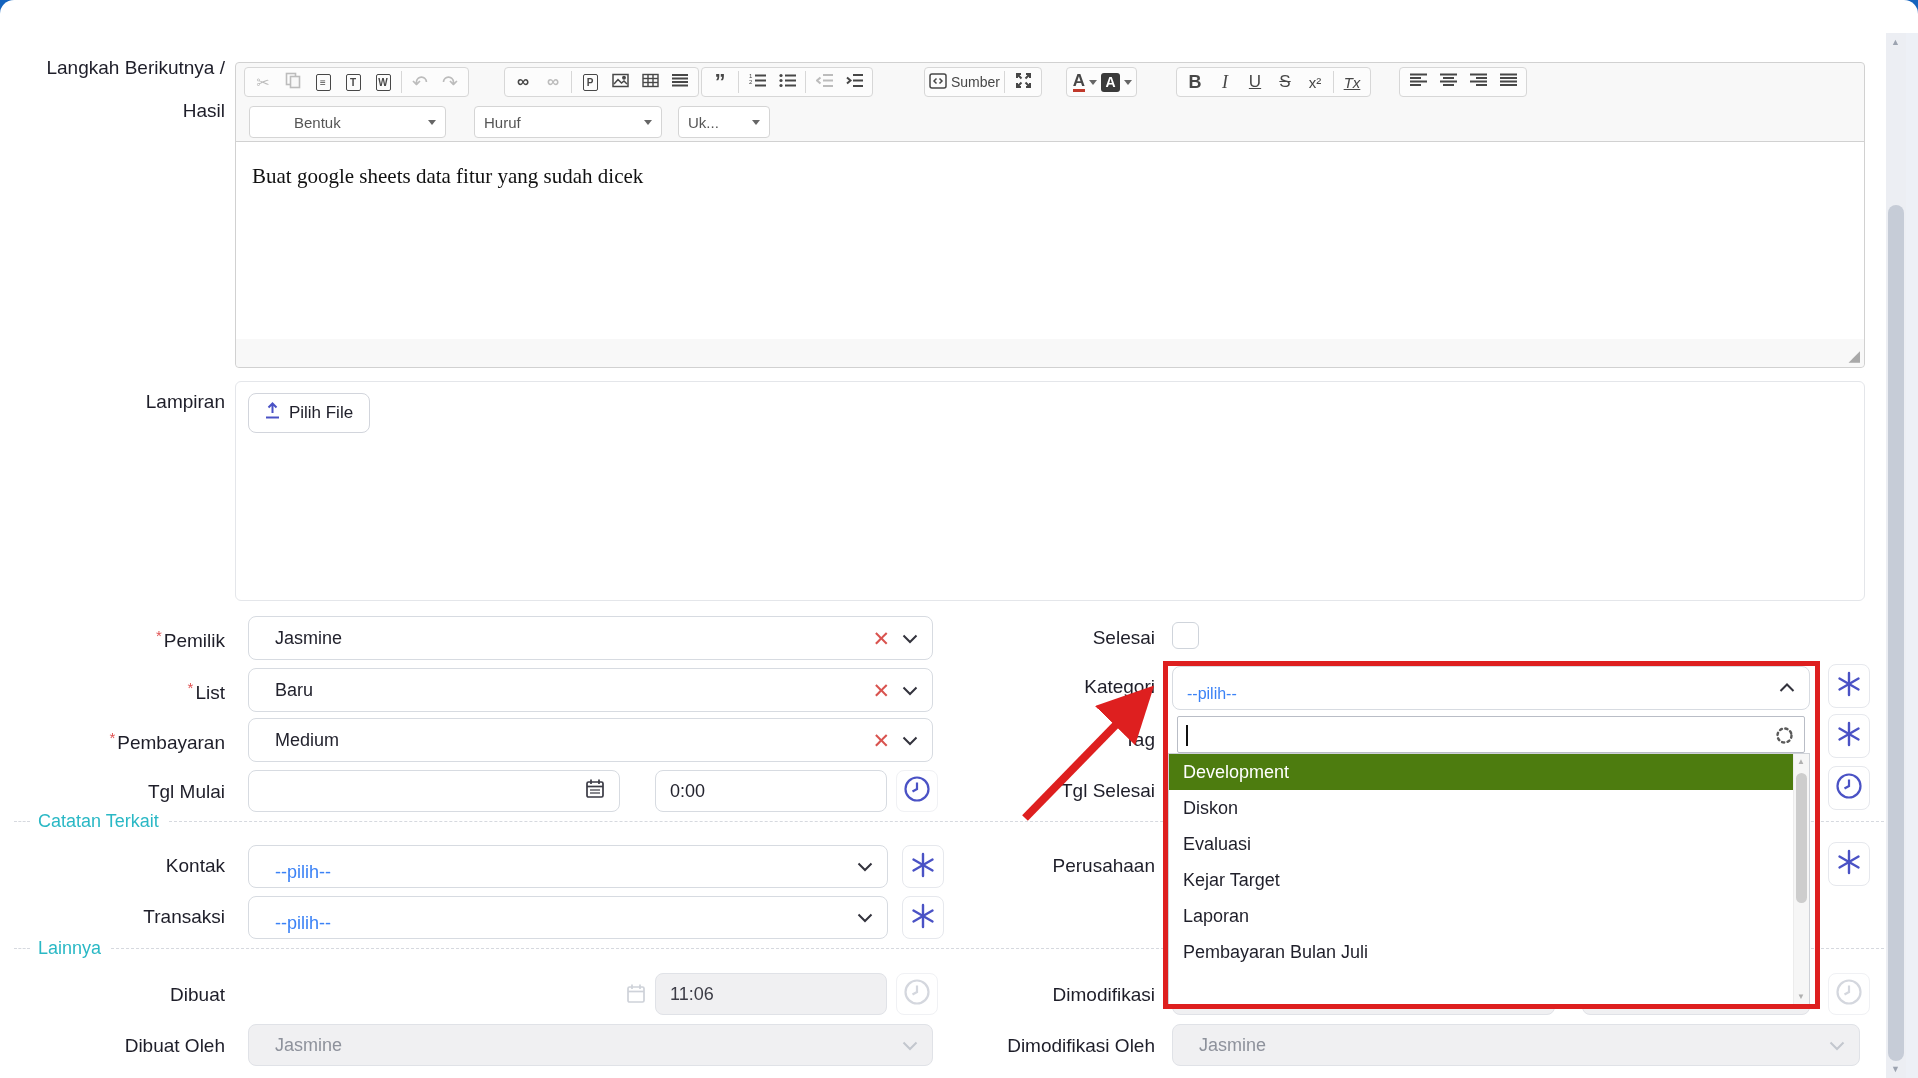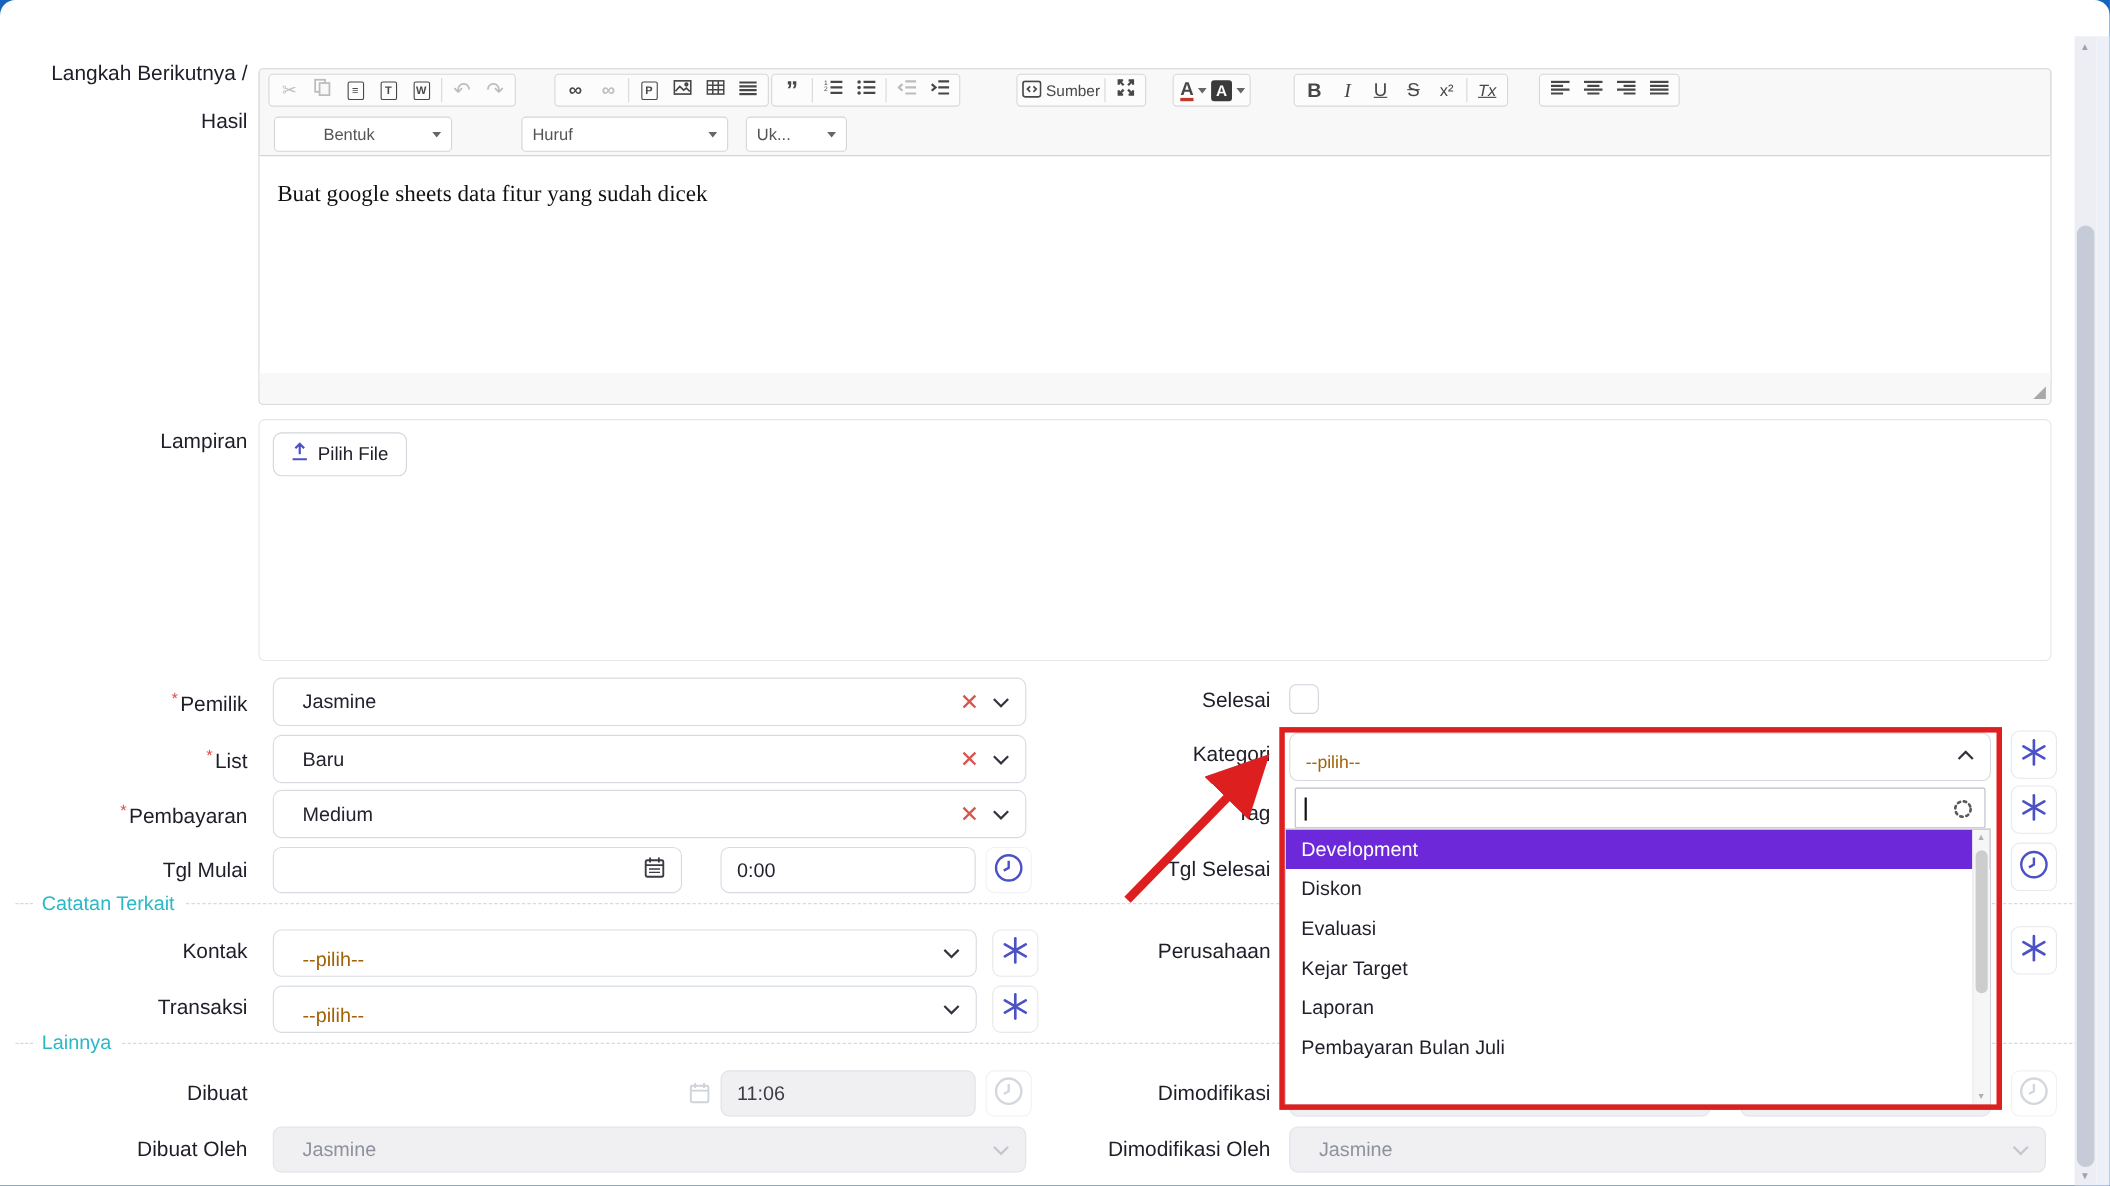--- a/index.html
+++ b/index.html
@@ -29,37 +29,37 @@
   .combo { position:absolute; top:5px; height:32px; background:#fff; border:1px solid #d5d5d5; border-radius:4px; display:flex; align-items:center; justify-content:space-between; padding:0 9px; font-size:15px; color:#555; cursor:pointer; }
   .caret { width:0; height:0; border-left:4px solid transparent; border-right:4px solid transparent; border-top:5px solid #666; }
   .undl { text-decoration:underline; }
 
   
   .lbl { position:absolute; font-size:19px; color:#1e1e29; text-align:right; }
   .req { color:#e05252; font-size:15px; vertical-align:6px; margin-right:2px; }
   .fld { position:absolute; background:#fff; border:1px solid #d7dbe1; border-radius:8px; display:flex; align-items:center; padding:0 14px; font-size:18px; color:#23232e; }
   .fld .val { padding-left:12px; }
   .fld.dis { background:#f0f0f2; border-color:#e0e2e7; color:#8e929c; }
-  .ph { color:#a16207; padding-left:12px;margin-top:12px; }
+  .ph { color:#3b82f6; padding-left:12px;margin-top:12px; }
   .clearx { margin-left:auto; color:#d9534f; font-size:21px; line-height:1; }
   .chev { flex:none; }
   .iconbtn { position:absolute; background:#fff; border:1px solid #e6e8ed; border-radius:8px; display:grid; place-items:center; cursor:pointer; }
   .section { position:absolute; display:flex; align-items:center; font-size:18px; color:#2ab8c5; font-weight:500; }
   .section .dash { border-top:1px dashed #d6d9df; }
   .section .pre { width:16px; margin-right:8px; }
   .section .post { flex:1; margin-left:10px; }
   .checkbox { position:absolute; width:27px; height:27px; border:1px solid #cfd4db; border-radius:6px; background:#fff; cursor:pointer; }
 
   
   .dd-select { position:absolute; left:1172px; top:666px; width:638px; height:44px; background:#fff; border:1px solid #d7dbe1; border-radius:8px; display:flex; align-items:center; padding:0 14px; z-index:40; }
   .dd-search { position:absolute; left:1177px; top:716px; width:628px; height:37px; background:#fff; border:1px solid #b9bdc6; border-radius:2px; z-index:40; }
   .dd-caret { position:absolute; left:8px; top:8px; width:2px; height:21px; background:#111; }
   .dd-list { position:absolute; left:1168px; top:753px; width:642px; height:252px; background:#fff; border:1px solid #cfd2d8; z-index:40; overflow:hidden; }
   .dd-item { height:36px; display:flex; align-items:center; padding-left:14px; font-size:18px; color:#1f1f2a; cursor:pointer; }
-  .dd-item.sel { background:#6d28d9; color:#fff; }
+  .dd-item.sel { background:#4d7c0f; color:#fff; }
   .dd-sb { position:absolute; right:0; top:0; width:16px; height:100%; background:#f6f6f6; border-left:1px solid #ececec; }
   .dd-sb .thumb { position:absolute; left:2px; top:19px; width:11px; height:130px; background:#cdcdcd; border-radius:6px; }
   .dd-sb .ar { position:absolute; left:3px; font-size:8px; color:#b0b0b0; }
   .redbox { position:absolute; left:1163px; top:661px; width:657px; height:348px; border:5px solid #de1f1f; z-index:60; pointer-events:none; }
   .annot { position:absolute; left:0; top:0; width:1918px; height:1078px; z-index:70; pointer-events:none; }
 
   
   .pagebar { position:absolute; right:12px; top:33px; width:20px; height:1045px; background:#eceef3; z-index:80; }
   .pagebar .thumb { position:absolute; left:2px; top:172px; width:16px; height:856px; background:#c6ccd7; border-radius:8px; }
   .pagebar .ar { position:absolute; left:5px; font-size:9px; color:#9ca3b0; }
@@ -273,21 +273,21 @@
                   <line x1="0" y1="1.5" x2="17" y2="1.5"></line>
                   <line x1="0" y1="5" x2="17" y2="5"></line>
                   <line x1="0" y1="8.5" x2="17" y2="8.5"></line>
                   <line x1="0" y1="12" x2="17" y2="12"></line>
                 </svg></span>
             </button>
       </div>
     </div>
 
     <div class="cke-row2">
-      <div class="combo" style="left:13px; width:162px;padding-left:44px;">
+      <div class="combo" style="left:13px; width:197px;padding-left:44px;">
         <span>Bentuk</span>
         <span class="caret"></span>
       </div>
       <div class="combo" style="left:226px; width:188px;margin-left:12px;">
         <span>Huruf</span>
         <span class="caret"></span>
       </div>
       <div class="combo" style="left:442px; width:92px;">
         <span>Uk...</span>
         <span class="caret"></span>

